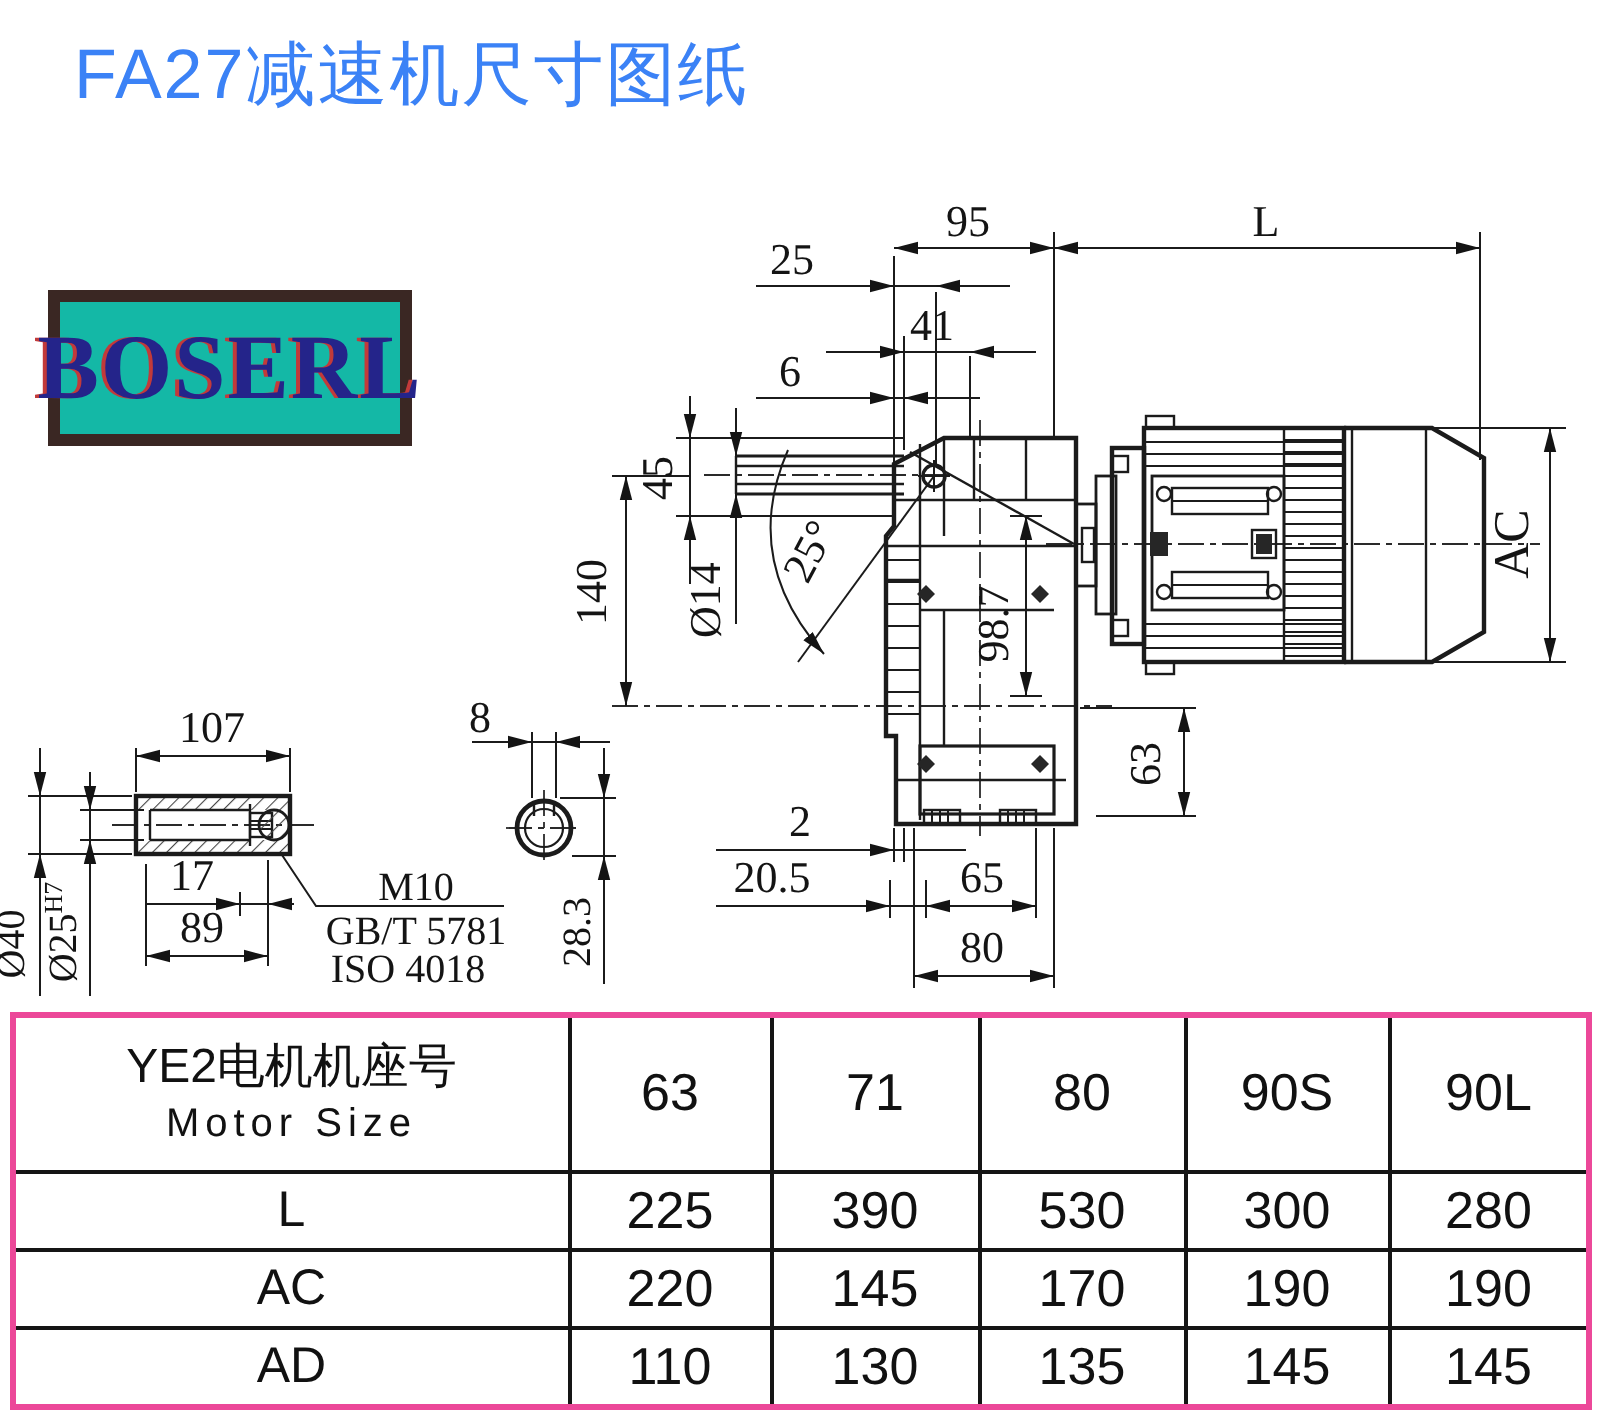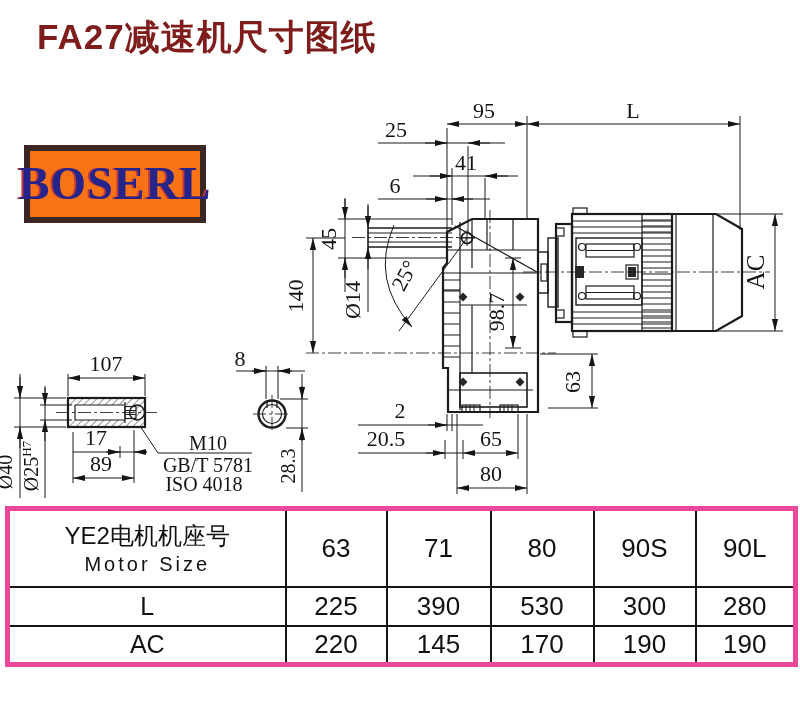--- a/index.html
+++ b/index.html
@@ -1,34 +1,34 @@
 <!DOCTYPE html>
 <html><head>
 <meta charset="utf-8">
 <style>
   html,body{margin:0;padding:0;background:#ffffff;}
   body{width:800px;height:708px;position:relative;overflow:hidden;
        font-family:"Liberation Sans",sans-serif;color:#111;}
   .abs{position:absolute;}
-  #title{left:37px;top:14px;font-size:35px;font-weight:700;letter-spacing:1px;color:#7f1d1d;white-space:nowrap;}
+  #title{left:37px;top:14px;font-size:35px;font-weight:400;letter-spacing:1px;color:#3b82f6;white-space:nowrap;}
   #logo{left:24px;top:145px;width:182px;height:78px;box-sizing:border-box;
-        border:6px solid #3a2723;background:#f97316;display:flex;align-items:center;justify-content:center;}
+        border:6px solid #3a2723;background:#14b8a6;display:flex;align-items:center;justify-content:center;}
   #logo span{font-family:"Liberation Serif",serif;font-weight:700;font-size:46px;line-height:1;
              color:#24248a;letter-spacing:1px;text-shadow:-2px 0 0 #c23a3a;}
   svg{position:absolute;left:0;top:0;}
   .ol{stroke:#1b1b1b;stroke-width:2.2;fill:none;stroke-linejoin:miter;}
   .in{stroke:#1b1b1b;stroke-width:1.2;fill:none;}
   .tn{stroke:#1b1b1b;stroke-width:1;fill:none;}
   .cl{stroke:#2a2a2a;stroke-width:0.9;fill:none;stroke-dasharray:13 3 3 3;}
   .dk{fill:#262626;stroke:none;}
   .dt{font-family:"Liberation Serif",serif;font-size:22px;fill:#141414;text-anchor:middle;}
   .dt2{font-family:"Liberation Serif",serif;font-size:20px;fill:#141414;text-anchor:middle;}
   #spec-table{position:absolute;left:5px;top:506px;width:788px;border-collapse:collapse;table-layout:fixed;}
   #spec-table td{border:2px solid #151515;text-align:center;vertical-align:middle;padding:0;}
-  #spec-table{border:5px solid #ec4899;}
+  #spec-table{border:3px solid #ec4899;}
   .hdr-cn{font-size:24px;line-height:1.3;}
   .hdr-en{font-size:20px;letter-spacing:3px;line-height:1.3;}
   .colhead,.val{font-size:26px;}
   .rowlab{font-size:25px;}
 </style>
 </head>
 <body>
 
 <div id="title" class="abs">FA27减速机尺寸图纸</div>
 
@@ -267,14 +267,22 @@
       <td class="val">280</td>
     </tr>
     <tr style="height:39px">
       <td class="rowlab">AC</td>
       <td class="val">220</td>
       <td class="val">145</td>
       <td class="val">170</td>
       <td class="val">190</td>
       <td class="val">190</td>
     </tr>
+    <tr style="height:40px">
+      <td class="rowlab">AD</td>
+      <td class="val">110</td>
+      <td class="val">130</td>
+      <td class="val">135</td>
+      <td class="val">145</td>
+      <td class="val">145</td>
+    </tr>
   </tbody>
 </table>
 
 </body></html>

